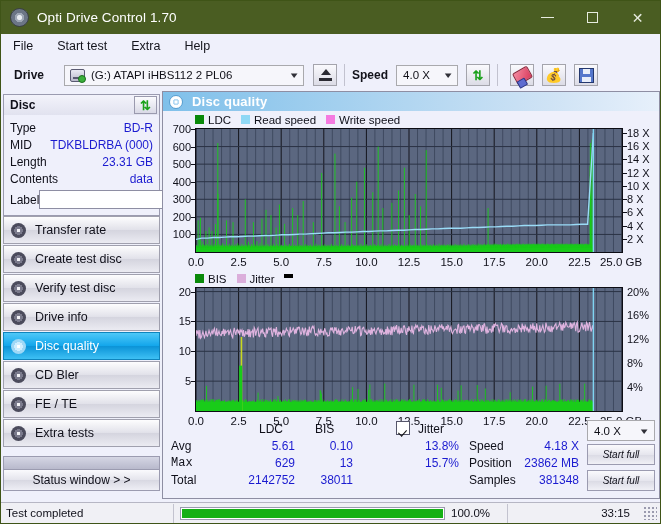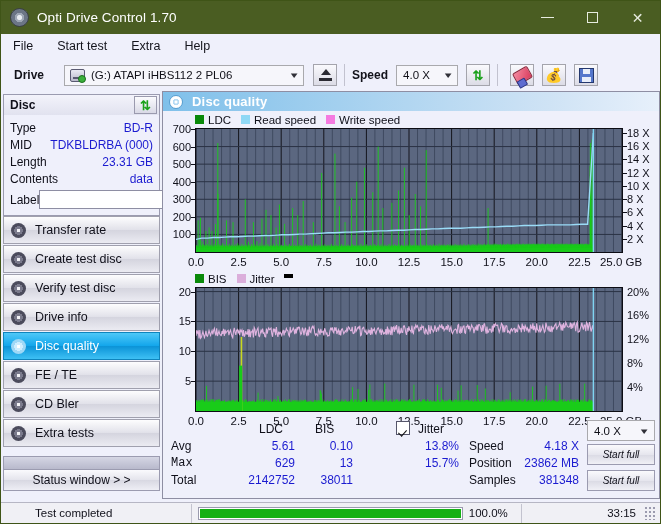--- a/index.html
+++ b/index.html
@@ -230,25 +230,25 @@
       <div class="navitem">
           <span class="nav-ico"></span>
           <span>Drive info</span>
         </div>
       <div class="navitem active">
           <span class="nav-ico"></span>
           <span>Disc quality</span>
         </div>
       <div class="navitem">
           <span class="nav-ico"></span>
+          <span>CD Bler</span>
+        </div>
+      <div class="navitem">
+          <span class="nav-ico"></span>
           <span>FE / TE</span>
-        </div>
-      <div class="navitem">
-          <span class="nav-ico"></span>
-          <span>CD Bler</span>
         </div>
       <div class="navitem">
           <span class="nav-ico"></span>
           <span>Extra tests</span>
         </div>
     </div>
 
     <div class="statusbtn-wrap">
       <div class="grip"></div>
       <div class="statusbtn">Status window &gt; &gt;</div>
@@ -510,21 +510,21 @@
       <div class="combo" style="position:absolute;left:424px;top:0px;width:68px;padding-left:6px;">
         <span>4.0 X</span>
         <span class="chev">▾</span>
       </div>
       <div class="btn" style="left:424px;top:24px;width:68px;height:21px;">Start full</div>
       <div class="btn" style="left:424px;top:50px;width:68px;height:21px;">Start full</div>
     </div>
   </div>
 
   <div class="statusbar">
-    <span class="sb-cell" style="width:172px;padding-left:5px;box-sizing:border-box;margin-left:29px;">Test completed</span>
+    <span class="sb-cell" style="width:172px;padding-left:5px;box-sizing:border-box;">Test completed</span>
     <span class="sb-sep"></span>
     <div class="progress">
         <i id="progfill" style="width: 100%;"></i>
       </div>
     <span class="sb-cell" style="width:56px;">100.0%</span>
     <span class="sb-sep"></span>
     <span class="sb-cell" style="width:130px;justify-content:flex-end;padding-right:8px;box-sizing:border-box;">33:15</span>
     <span class="grip-dots"></span>
   </div>
 

